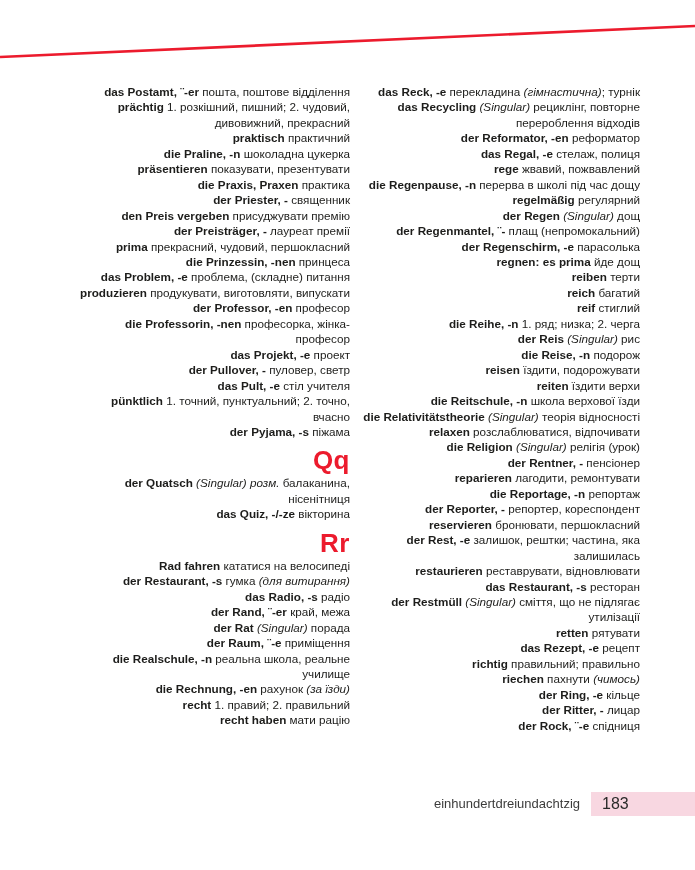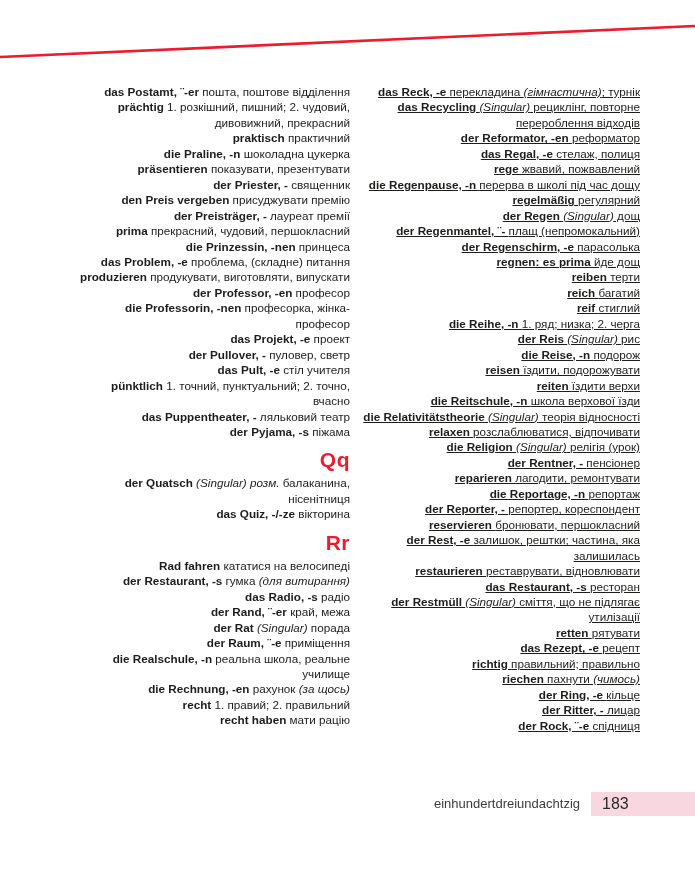--- a/index.html
+++ b/index.html
@@ -4,29 +4,29 @@
 <style>
   html,body{margin:0;padding:0;}
   body{
     width:695px;height:870px;position:relative;overflow:hidden;
     background:#ffffff;color:#1d1d1b;
     font-family:"Liberation Sans", sans-serif;
   }
   .redline{position:absolute;left:0;top:0;width:695px;height:70px;}
   .col{position:absolute;top:84px;text-align:right;}
   #col0{left:78px;width:272px;}
-  #col1{left:358px;width:282px;text-decoration:underline;}
+  #col1{left:358px;width:282px;}
   .entry{
     margin:0;font-size:11.7px;line-height:15.45px;
     padding-left:9px;text-indent:-9px;
   }
   .hw{font-weight:bold;}
   .it{font-style:italic;}
   .sec-header{
-    color:#ec1b2d;font-weight:bold;font-size:21px;line-height:24px;
+    color:#ec1b2d;font-weight:bold;font-size:26px;line-height:24px;
     margin:9px 0 3px 0;letter-spacing:0.5px;
   }
   .footer{position:absolute;left:8px;top:792px;width:695px;height:24px;}
   .footer-word{
     position:absolute;right:123px;top:0;line-height:24px;
     font-size:13px;color:#3c3c3b;
   }
   .page-badge{
     position:absolute;left:583px;right:4px;top:0;height:24px;
     background:#f8d7e1;line-height:24px;font-size:16px;color:#2b2b2a;
@@ -39,47 +39,47 @@
 <svg class="redline" viewBox="0 0 695 70" xmlns="http://www.w3.org/2000/svg">
   <line x1="0" y1="57" x2="695" y2="26" stroke="#ec1b2d" stroke-width="2.6"></line>
 </svg>
 
 <div class="col" id="col0">
     <p class="entry"><span class="hw">das Postamt, ¨-er </span><span>пошта, поштове відділення</span></p>
     <p class="entry"><span class="hw">prächtig </span><span>1. розкішний, пишний; 2. чудовий, дивовижний, прекрасний</span></p>
     <p class="entry"><span class="hw">praktisch </span><span>практичний</span></p>
     <p class="entry"><span class="hw">die Praline, -n </span><span>шоколадна цукерка</span></p>
     <p class="entry"><span class="hw">präsentieren </span><span>показувати, презентувати</span></p>
+    <p class="entry"><span class="hw">die Praxis, Praxen </span><span>практика</span></p>
     <p class="entry"><span class="hw">der Priester, - </span><span>священник</span></p>
     <p class="entry"><span class="hw">den Preis vergeben </span><span>присуджувати премію</span></p>
     <p class="entry"><span class="hw">der Preisträger, - </span><span>лауреат премії</span></p>
     <p class="entry"><span class="hw">prima </span><span>прекрасний, чудовий, першокласний</span></p>
     <p class="entry"><span class="hw">die Prinzessin, -nen </span><span>принцеса</span></p>
     <p class="entry"><span class="hw">das Problem, -e </span><span>проблема, (складне) питання</span></p>
     <p class="entry"><span class="hw">produzieren </span><span>продукувати, виготовляти, випускати</span></p>
     <p class="entry"><span class="hw">der Professor, -en </span><span>професор</span></p>
     <p class="entry"><span class="hw">die Professorin, -nen </span><span>професорка, жінка-професор</span></p>
     <p class="entry"><span class="hw">das Projekt, -e </span><span>проект</span></p>
     <p class="entry"><span class="hw">der Pullover, - </span><span>пуловер, светр</span></p>
     <p class="entry"><span class="hw">das Pult, -e </span><span>стіл учителя</span></p>
     <p class="entry"><span class="hw">pünktlich </span><span>1. точний, пунктуальний; 2. точно, вчасно</span></p>
-    <p class="entry"><span class="hw">das Puppentheater, - </span><span>ляльковий театр</span></p>
     <p class="entry"><span class="hw">der Pyjama, -s </span><span>піжама</span></p>
     <div class="sec-header">Qq</div>
     <p class="entry"><span class="hw">der Quatsch </span><span class="it">(Singular) розм.</span><span> балаканина, нісенітниця</span></p>
     <p class="entry"><span class="hw">das Quiz, -/-ze </span><span>вікторина</span></p>
     <div class="sec-header">Rr</div>
     <p class="entry"><span class="hw">Rad fahren </span><span>кататися на велосипеді</span></p>
     <p class="entry"><span class="hw">der Restaurant, -s </span><span>гумка </span><span class="it">(для витирання)</span></p>
     <p class="entry"><span class="hw">das Radio, -s </span><span>радіо</span></p>
     <p class="entry"><span class="hw">der Rand, ¨-er </span><span>край, межа</span></p>
     <p class="entry"><span class="hw">der Rat </span><span class="it">(Singular)</span><span> порада</span></p>
     <p class="entry"><span class="hw">der Raum, ¨-e </span><span>приміщення</span></p>
     <p class="entry"><span class="hw">die Realschule, -n </span><span>реальна школа, реальне училище</span></p>
-    <p class="entry"><span class="hw">die Rechnung, -en </span><span>рахунок </span><span class="it">(за щось)</span></p>
+    <p class="entry"><span class="hw">die Rechnung, -en </span><span>рахунок </span><span class="it">(за їзди)</span></p>
     <p class="entry"><span class="hw">recht </span><span>1. правий; 2. правильний</span></p>
     <p class="entry"><span class="hw">recht haben </span><span>мати рацію</span></p>
   </div>
 <div class="col" id="col1">
     <p class="entry"><span class="hw">das Reck, -e </span><span>перекладина </span><span class="it">(гімнастична)</span><span>; турнік</span></p>
     <p class="entry"><span class="hw">das Recycling </span><span class="it">(Singular)</span><span> рециклінг, повторне перероблення відходів</span></p>
     <p class="entry"><span class="hw">der Reformator, -en </span><span>реформатор</span></p>
     <p class="entry"><span class="hw">das Regal, -e </span><span>стелаж, полиця</span></p>
     <p class="entry"><span class="hw">rege </span><span>жвавий, пожвавлений</span></p>
     <p class="entry"><span class="hw">die Regenpause, -n </span><span>перерва в школі під час дощу</span></p>

